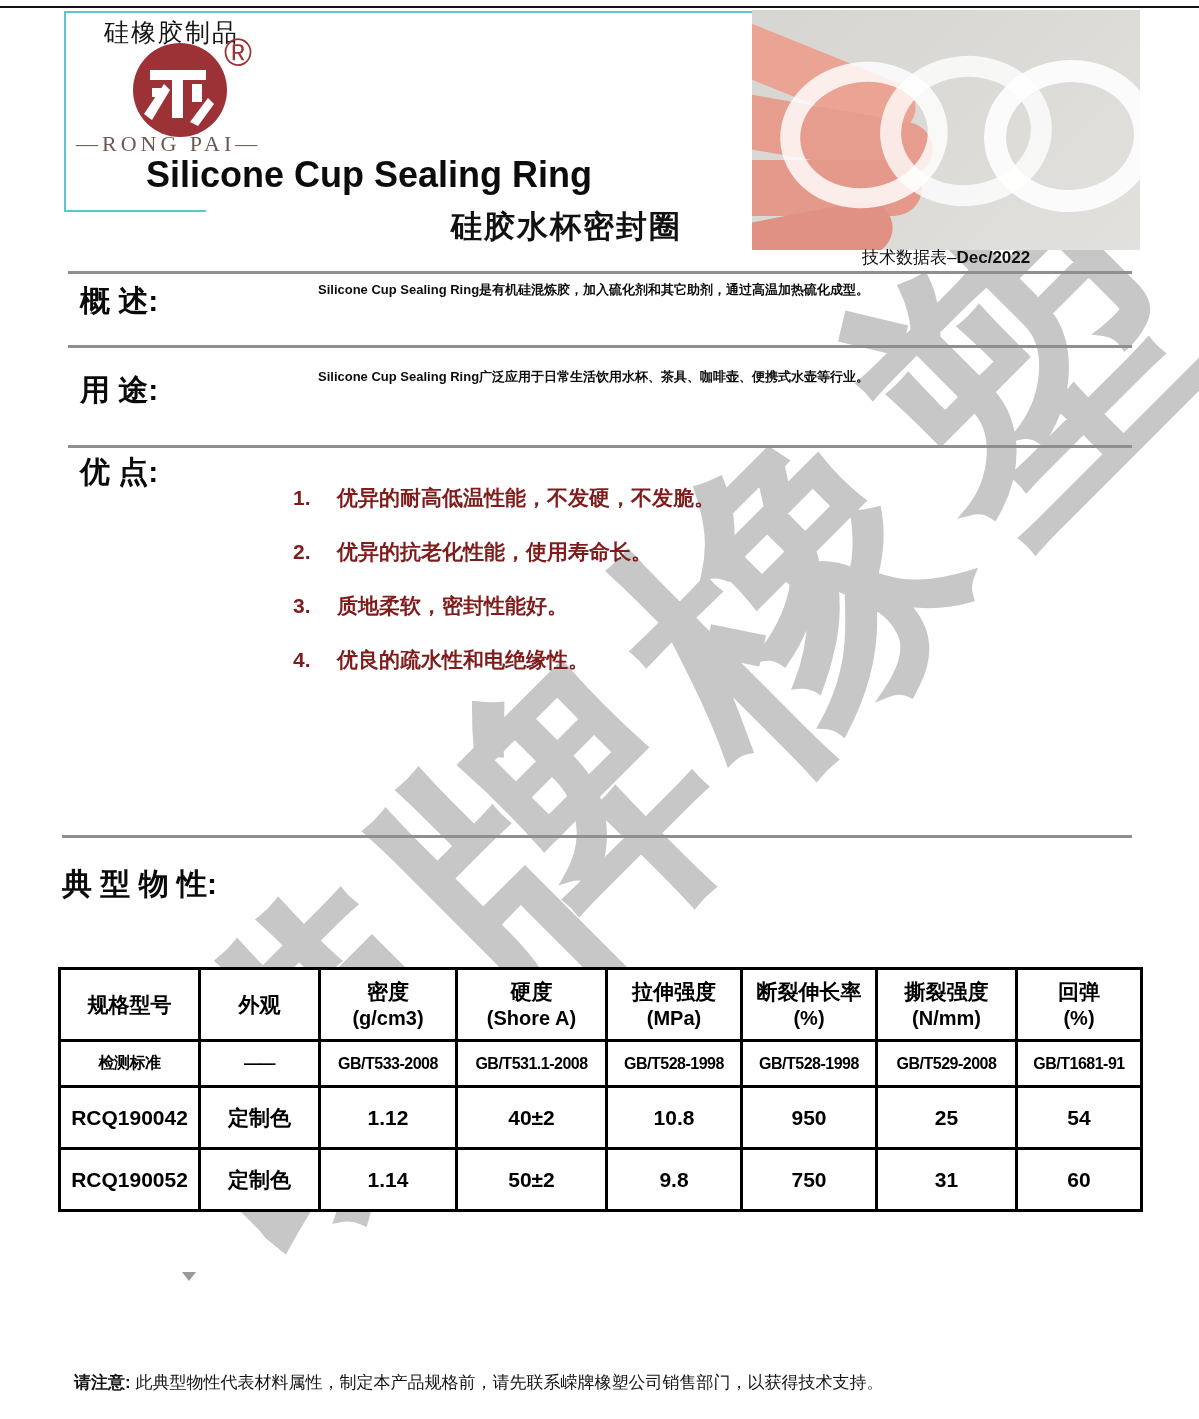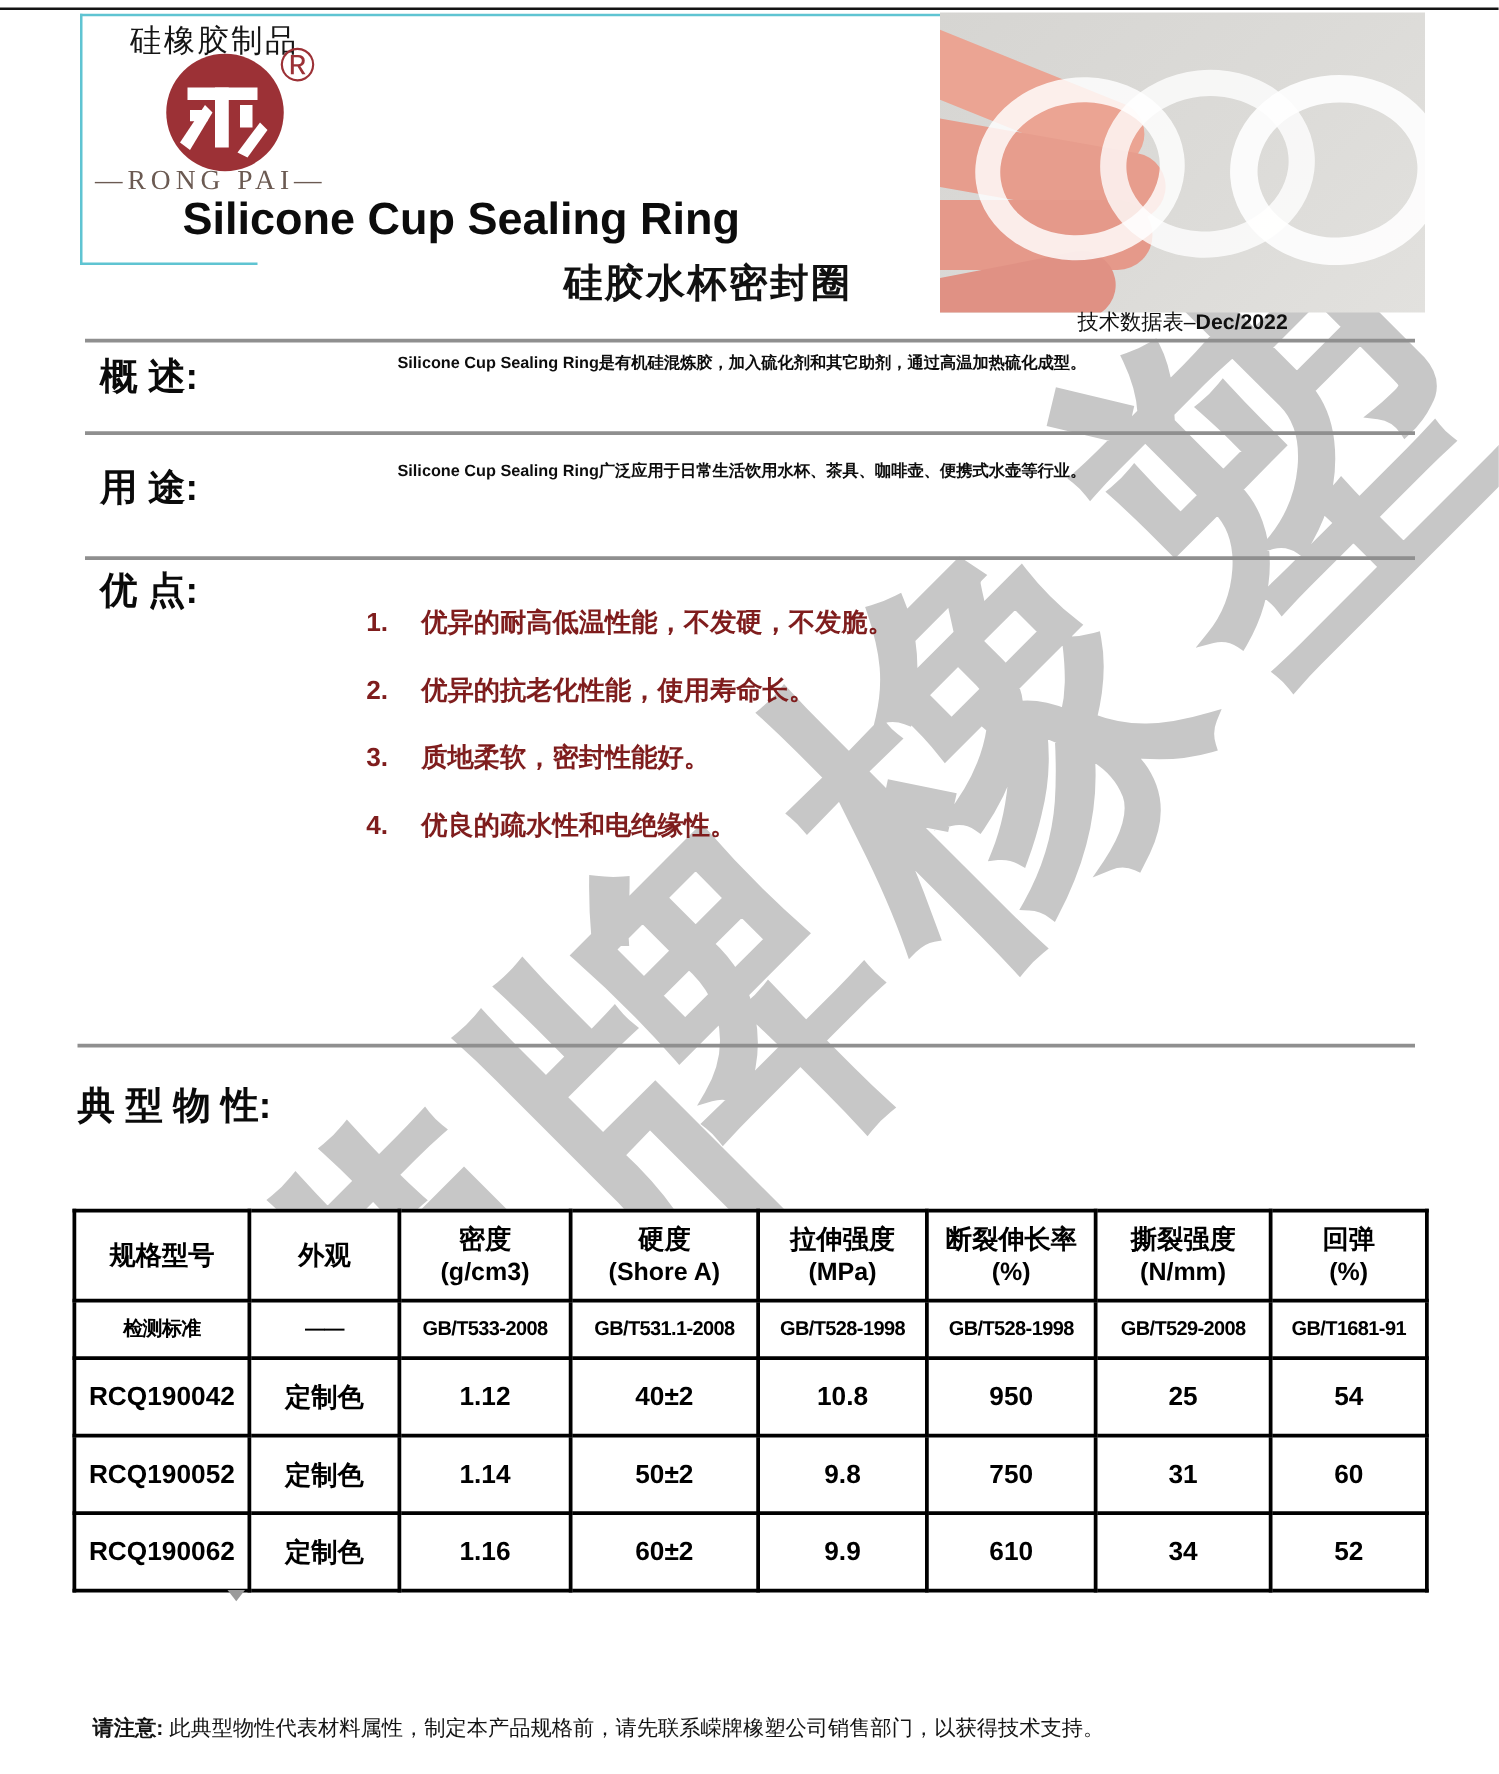--- a/index.html
+++ b/index.html
@@ -221,30 +221,20 @@
       <tr class="data-row">
         <td>RCQ190052</td>
         <td>定制色</td>
         <td>1.14</td>
         <td>50±2</td>
         <td>9.8</td>
         <td>750</td>
         <td>31</td>
         <td>60</td>
       </tr>
-      <tr class="data-row">
-        <td>RCQ190062</td>
-        <td>定制色</td>
-        <td>1.16</td>
-        <td>60±2</td>
-        <td>9.9</td>
-        <td>610</td>
-        <td>34</td>
-        <td>52</td>
-      </tr>
     </tbody>
   </table>
 </div>
 <div class="layer table-tick"></div>
 
 <div class="layer footer-note">
   <span class="lbl">请注意: </span><span>此典型物性代表材料属性，制定本产品规格前，请先联系嵘牌橡塑公司销售部门，以获得技术支持。</span>
 </div>
 
 </body></html>

